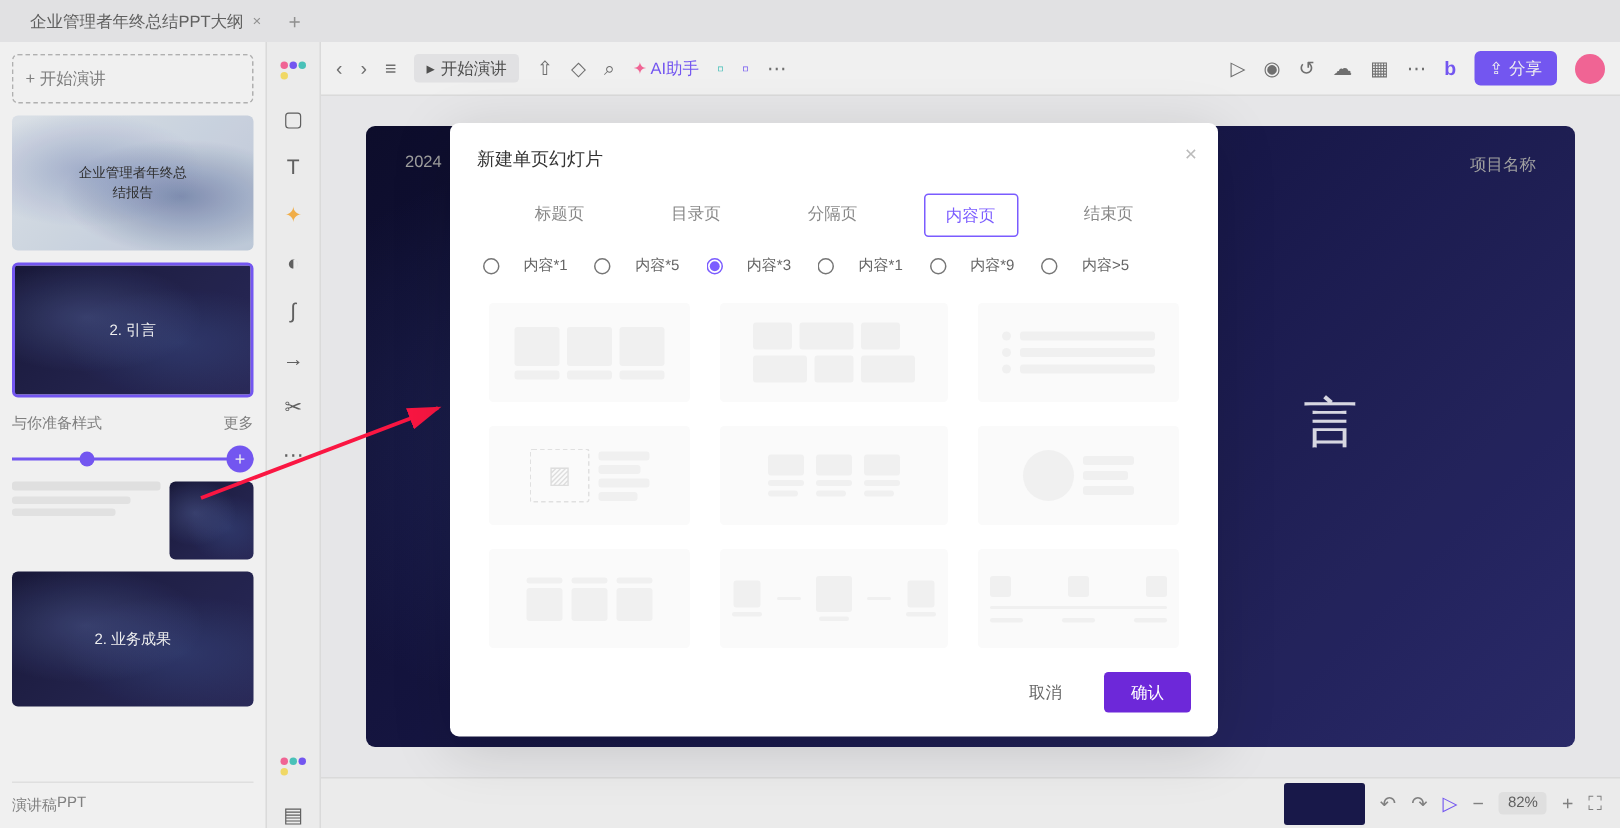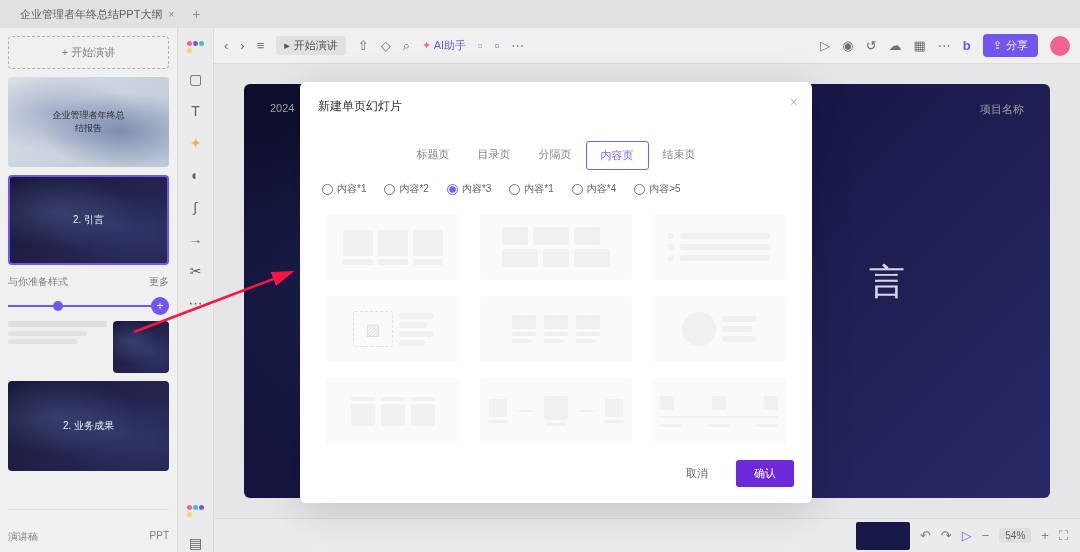--- a/index.html
+++ b/index.html
@@ -7,33 +7,33 @@
 
 
 .file-tabs{height:28px;display:flex;align-items:center;padding:0 8px;background:#f0f0f2}
 .file-tab{padding:4px 12px;font-size:11px;color:#666;border-radius:4px 4px 0 0;display:flex;align-items:center;gap:6px}
 .file-tab .x{color:#999;font-size:10px}
 .add-tab{color:#999;font-size:14px;margin-left:6px}
 
 
 .app{display:flex;height:524px}
 .left-panel{width:178px;background:#fff;border-right:1px solid #e8e8e8;padding:8px;display:flex;flex-direction:column;gap:8px;overflow:hidden}
-.add-slide-btn{border:1px dashed #bbb;border-radius:4px;padding:8px;text-align:center;font-size:11px;color:#888;display:flex;align-items:center;justify-content:center;gap:4px}
+.add-slide-btn{border:1px dashed #bbb;border-radius:4px;padding:8px;text-align:center;font-size:11px;color:#888;display:flex;align-items:center;justify-content:flex-start;gap:4px}
 .slide-thumb{width:100%;height:90px;border-radius:4px;position:relative;overflow:hidden;background:linear-gradient(135deg,#1a1a3e 0%,#2d2d5f 100%)}
 .slide-thumb.light{background:linear-gradient(135deg,#e8eef5 0%,#c8d4e5 100%)}
 .slide-thumb.sel{border:2px solid #7b5cff}
 .thumb-text{position:absolute;color:#fff;font-size:10px;top:50%;left:50%;transform:translate(-50%,-50%);text-align:center}
 .thumb-text.dark{color:#333;font-size:9px}
 .swirl{position:absolute;inset:0;background:radial-gradient(ellipse at 30% 40%,rgba(100,120,180,.4) 0%,transparent 50%),radial-gradient(ellipse at 70% 60%,rgba(60,80,140,.5) 0%,transparent 50%)}
 .section-label{display:flex;justify-content:space-between;font-size:10px;color:#888;padding:2px 0}
 .timeline{height:14px;display:flex;align-items:center;position:relative}
 .timeline-line{height:2px;background:#7b5cff;flex:1}
 .timeline-dot{width:10px;height:10px;border-radius:50%;background:#7b5cff;position:absolute}
 .timeline-add{width:18px;height:18px;border-radius:50%;background:#7b5cff;color:#fff;display:flex;align-items:center;justify-content:center;font-size:12px;position:absolute;right:0}
-.left-footer{margin-top:auto;display:flex;justify-content:space-between;font-size:10px;color:#888;padding-top:20px;border-top:1px solid #eee}
+.left-footer{margin-top:auto;display:flex;justify-content:flex-start;font-size:10px;color:#888;padding-top:8px;border-top:1px solid #eee}
 
 .tool-rail{width:36px;background:#fafafa;border-right:1px solid #e8e8e8;display:flex;flex-direction:column;align-items:center;gap:14px;padding-top:10px}
 .tool-rail .ti{width:18px;height:18px;display:flex;align-items:center;justify-content:center;color:#666;font-size:14px}
 .theme-dots{width:18px;height:12px;display:flex;flex-wrap:wrap;gap:1px}
 .theme-dots span{width:5px;height:5px;border-radius:50%}
 
 .canvas-area{flex:1;display:flex;flex-direction:column;background:#f5f5f7}
 .top-toolbar{height:36px;display:flex;align-items:center;padding:0 10px;gap:12px;background:#fff;border-bottom:1px solid #e8e8e8}
 .tb-btn{color:#777;font-size:13px;display:flex;align-items:center}
 .tb-sep{flex:1}
@@ -53,27 +53,27 @@
 .mini-thumb{width:54px;height:28px;background:#1a1a4e;border-radius:2px}
 .bb-btn{color:#888;font-size:13px}
 .zoom{font-size:10px;color:#666;padding:2px 6px;background:#eee;border-radius:3px}
 
 
 .arrow{position:absolute;left:130px;top:266px;width:170px;height:70px;pointer-events:none;z-index:5}
 
 
 .modal-backdrop{position:absolute;inset:0;background:rgba(0,0,0,.02);z-index:10}
 .modal{position:absolute;left:300px;top:82px;width:512px;background:#fff;border-radius:6px;box-shadow:0 8px 40px rgba(0,0,0,.15);z-index:20;padding:16px 18px}
-.modal-title{font-size:12px;color:#333;font-weight:500;margin-bottom:26px}
+.modal-title{font-size:12px;color:#333;font-weight:500;margin-bottom:14px}
 .modal-close{position:absolute;top:12px;right:14px;color:#bbb;font-size:14px}
-.tab-row{display:flex;justify-content:center;margin-bottom:12px}
+.tab-row{display:flex;gap:30px;justify-content:center;margin-bottom:12px}
 .tab-item{font-size:11px;color:#888;padding:6px 14px;border-radius:3px}
 .tab-item.active{border:1px solid #7b5cff;color:#7b5cff}
 .radio-row{display:flex;gap:18px;margin-bottom:14px;padding-left:4px}
-.radio-item{display:flex;align-items:center;gap:4px;font-size:10px;color:#666}
+.radio-item{display:flex;align-items:center;gap:16px;font-size:10px;color:#666}
 .radio-item input{width:11px;height:11px;accent-color:#7b5cff}
 .template-grid{display:grid;grid-template-columns:repeat(3,1fr);gap:16px 20px;padding:4px 8px 12px;max-height:240px;overflow:hidden}
 .template-item{height:66px;border-radius:3px;background:#fafafa;display:flex;align-items:center;justify-content:center;gap:6px;padding:8px}
 .ph{background:#f0f0f0;border-radius:2px}
 .ph-box{width:30px;height:26px}
 .ph-line{width:34px;height:6px}
 .ph-stack{display:flex;flex-direction:column;gap:3px}
 .ph-row{display:flex;gap:5px}
 .ph-circle{width:34px;height:34px;border-radius:50%}
 .modal-footer{display:flex;justify-content:flex-end;gap:10px;margin-top:10px}
@@ -209,21 +209,21 @@
         <div class="big-text">言</div>
       </div>
     </div>
 
     <div class="bottom-bar">
       <div class="mini-thumb"></div>
       <span class="bb-btn">↶</span>
       <span class="bb-btn">↷</span>
       <span class="bb-btn" style="color:#7b5cff">▷</span>
       <span class="bb-btn">−</span>
-      <span class="zoom">54%</span>
+      <span class="zoom">82%</span>
       <span class="bb-btn">+</span>
       <span class="bb-btn">⛶</span>
     </div>
   </div>
 </div>
 </div>
 
 <svg class="arrow" viewBox="0 0 170 70">
   <defs>
       <marker id="ah" markerWidth="10" markerHeight="10" refX="8" refY="3" orient="auto">
@@ -246,33 +246,33 @@
     <div class="tab-item">结束页</div>
   </div>
 
   <div class="radio-row">
     <label class="radio-item">
         <input type="radio" name="cc" style="">
         <span>内容*1</span>
       </label>
     <label class="radio-item">
         <input type="radio" name="cc" style="">
-        <span>内容*2</span>
+        <span>内容*5</span>
       </label>
     <label class="radio-item">
         <input type="radio" name="cc" checked="" style="">
         <span>内容*3</span>
       </label>
     <label class="radio-item">
         <input type="radio" name="cc" style="">
         <span>内容*1</span>
       </label>
     <label class="radio-item">
         <input type="radio" name="cc" style="">
-        <span>内容*4</span>
+        <span>内容*9</span>
       </label>
     <label class="radio-item">
         <input type="radio" name="cc" style="">
         <span>内容&gt;5</span>
       </label>
   </div>
 
   <div class="template-grid">
     <div class="template-item">
       <div class="ph-row">

